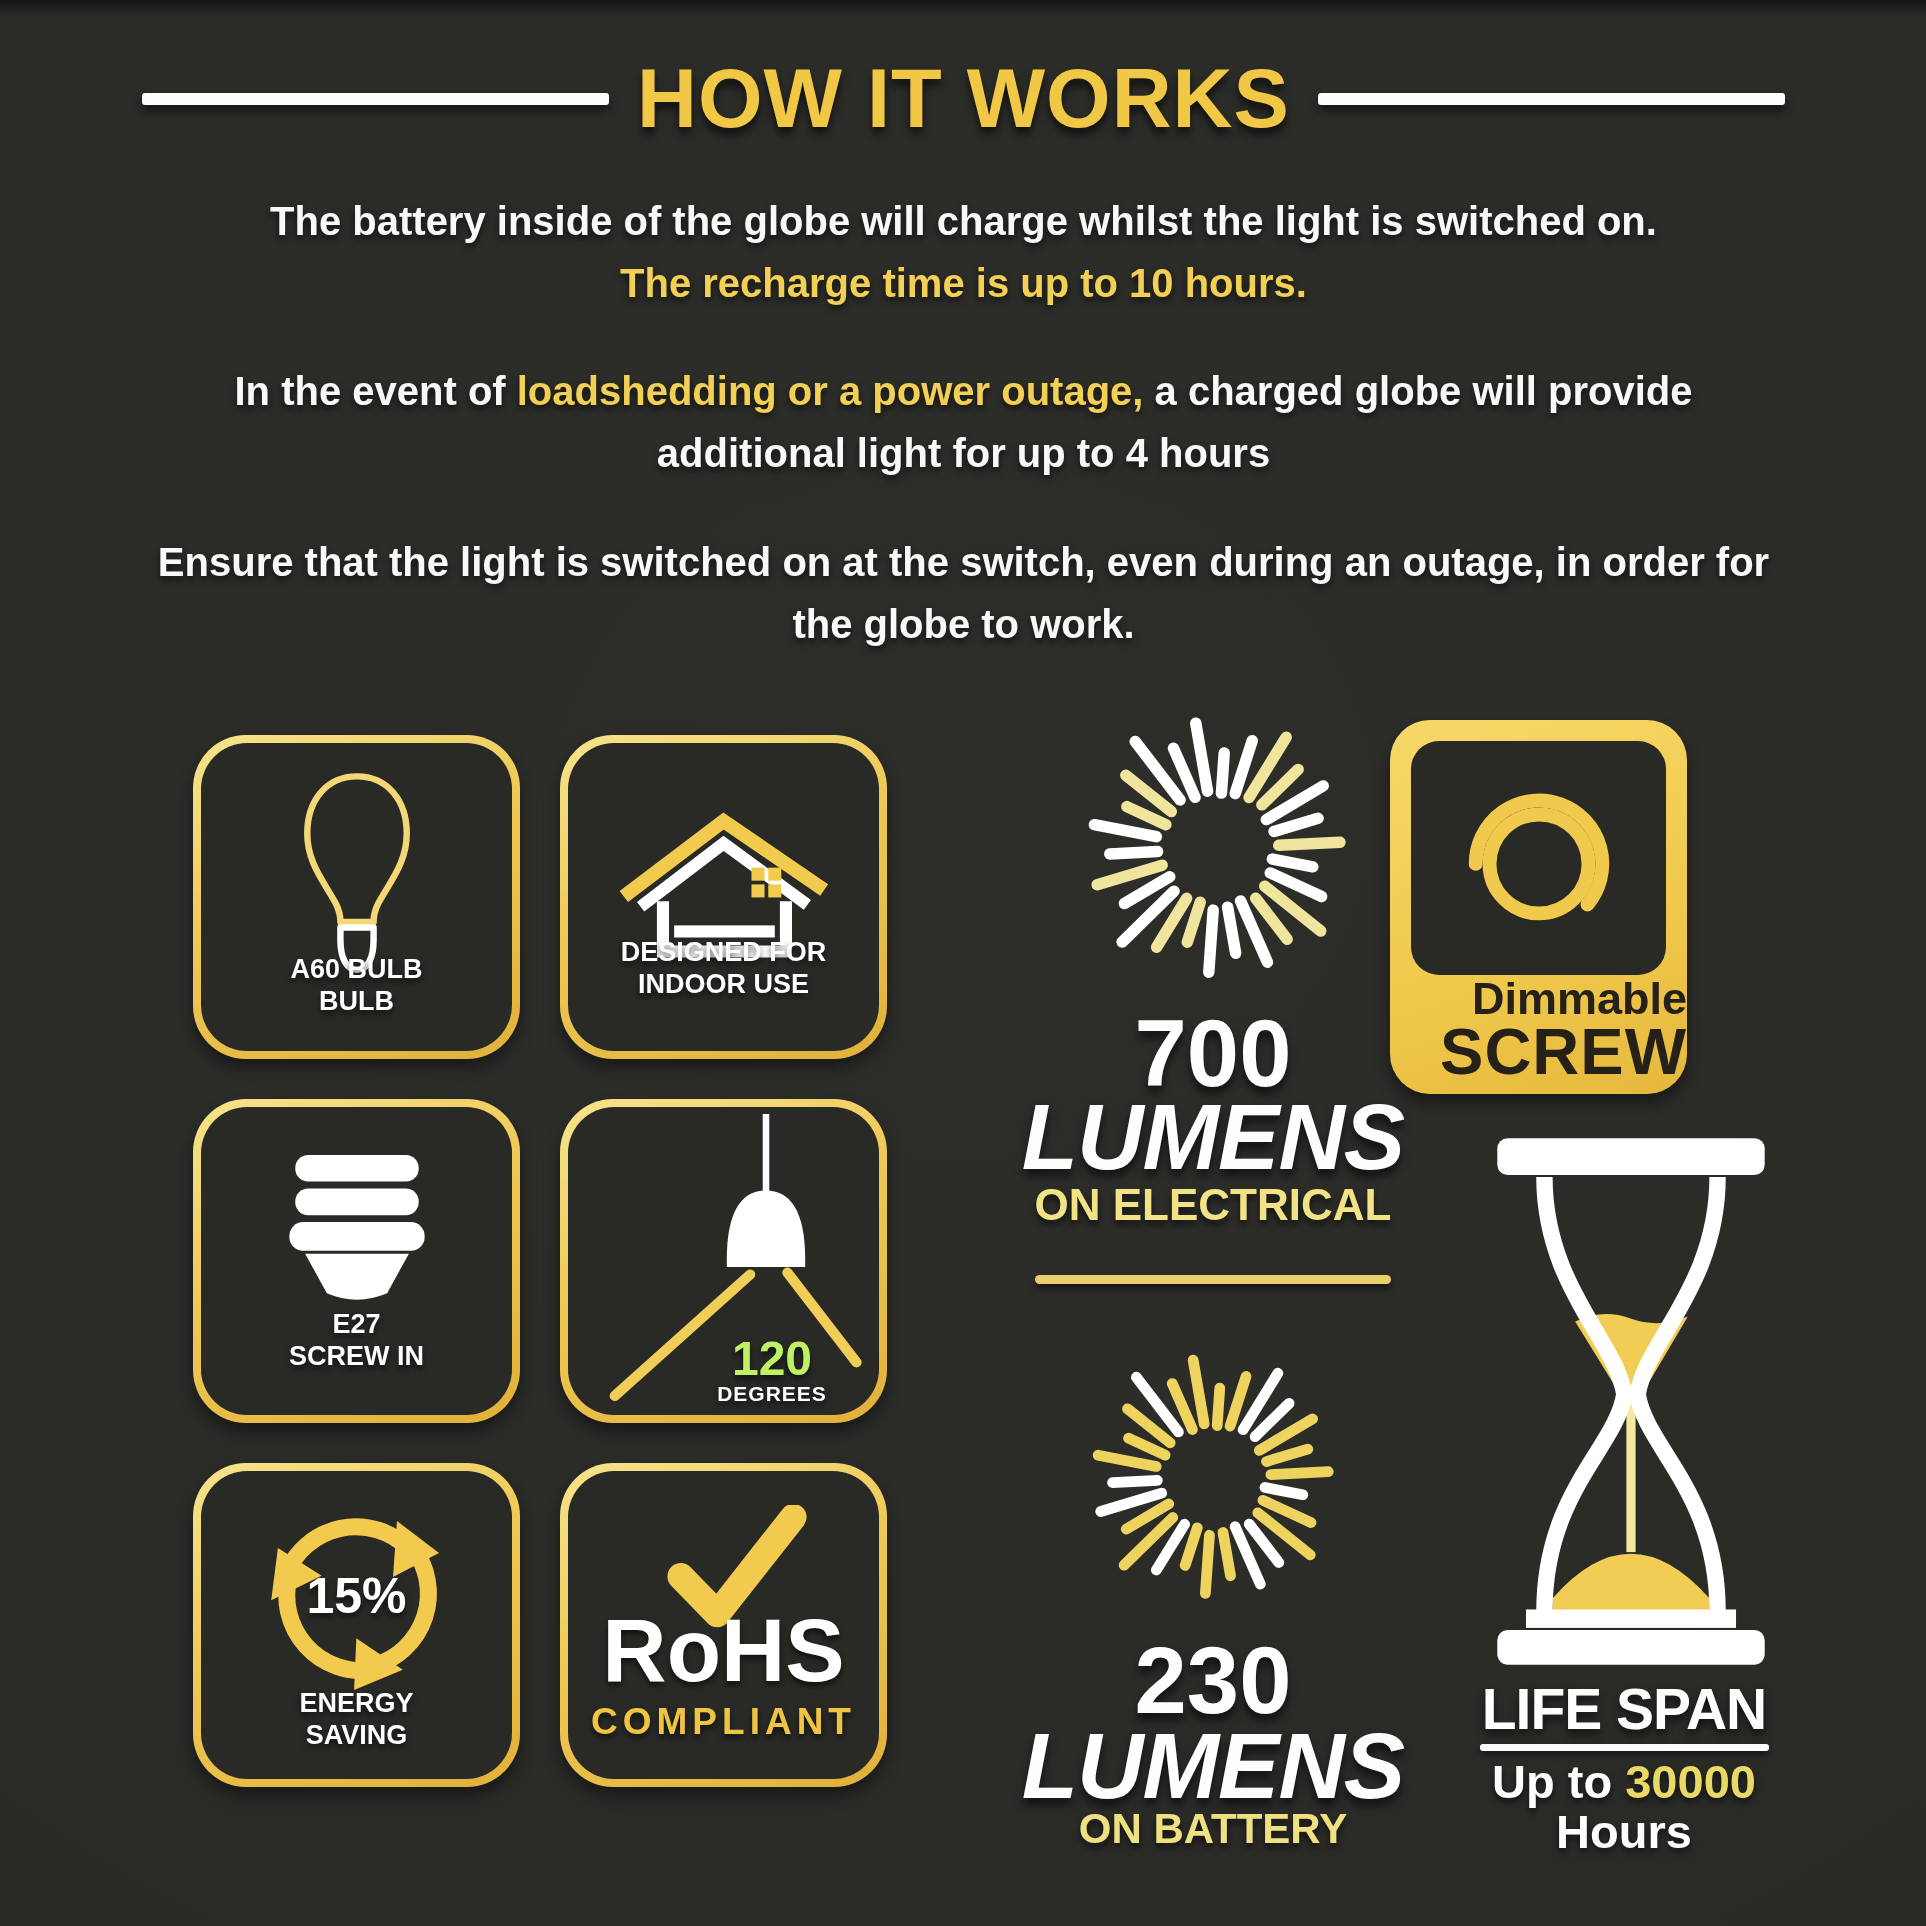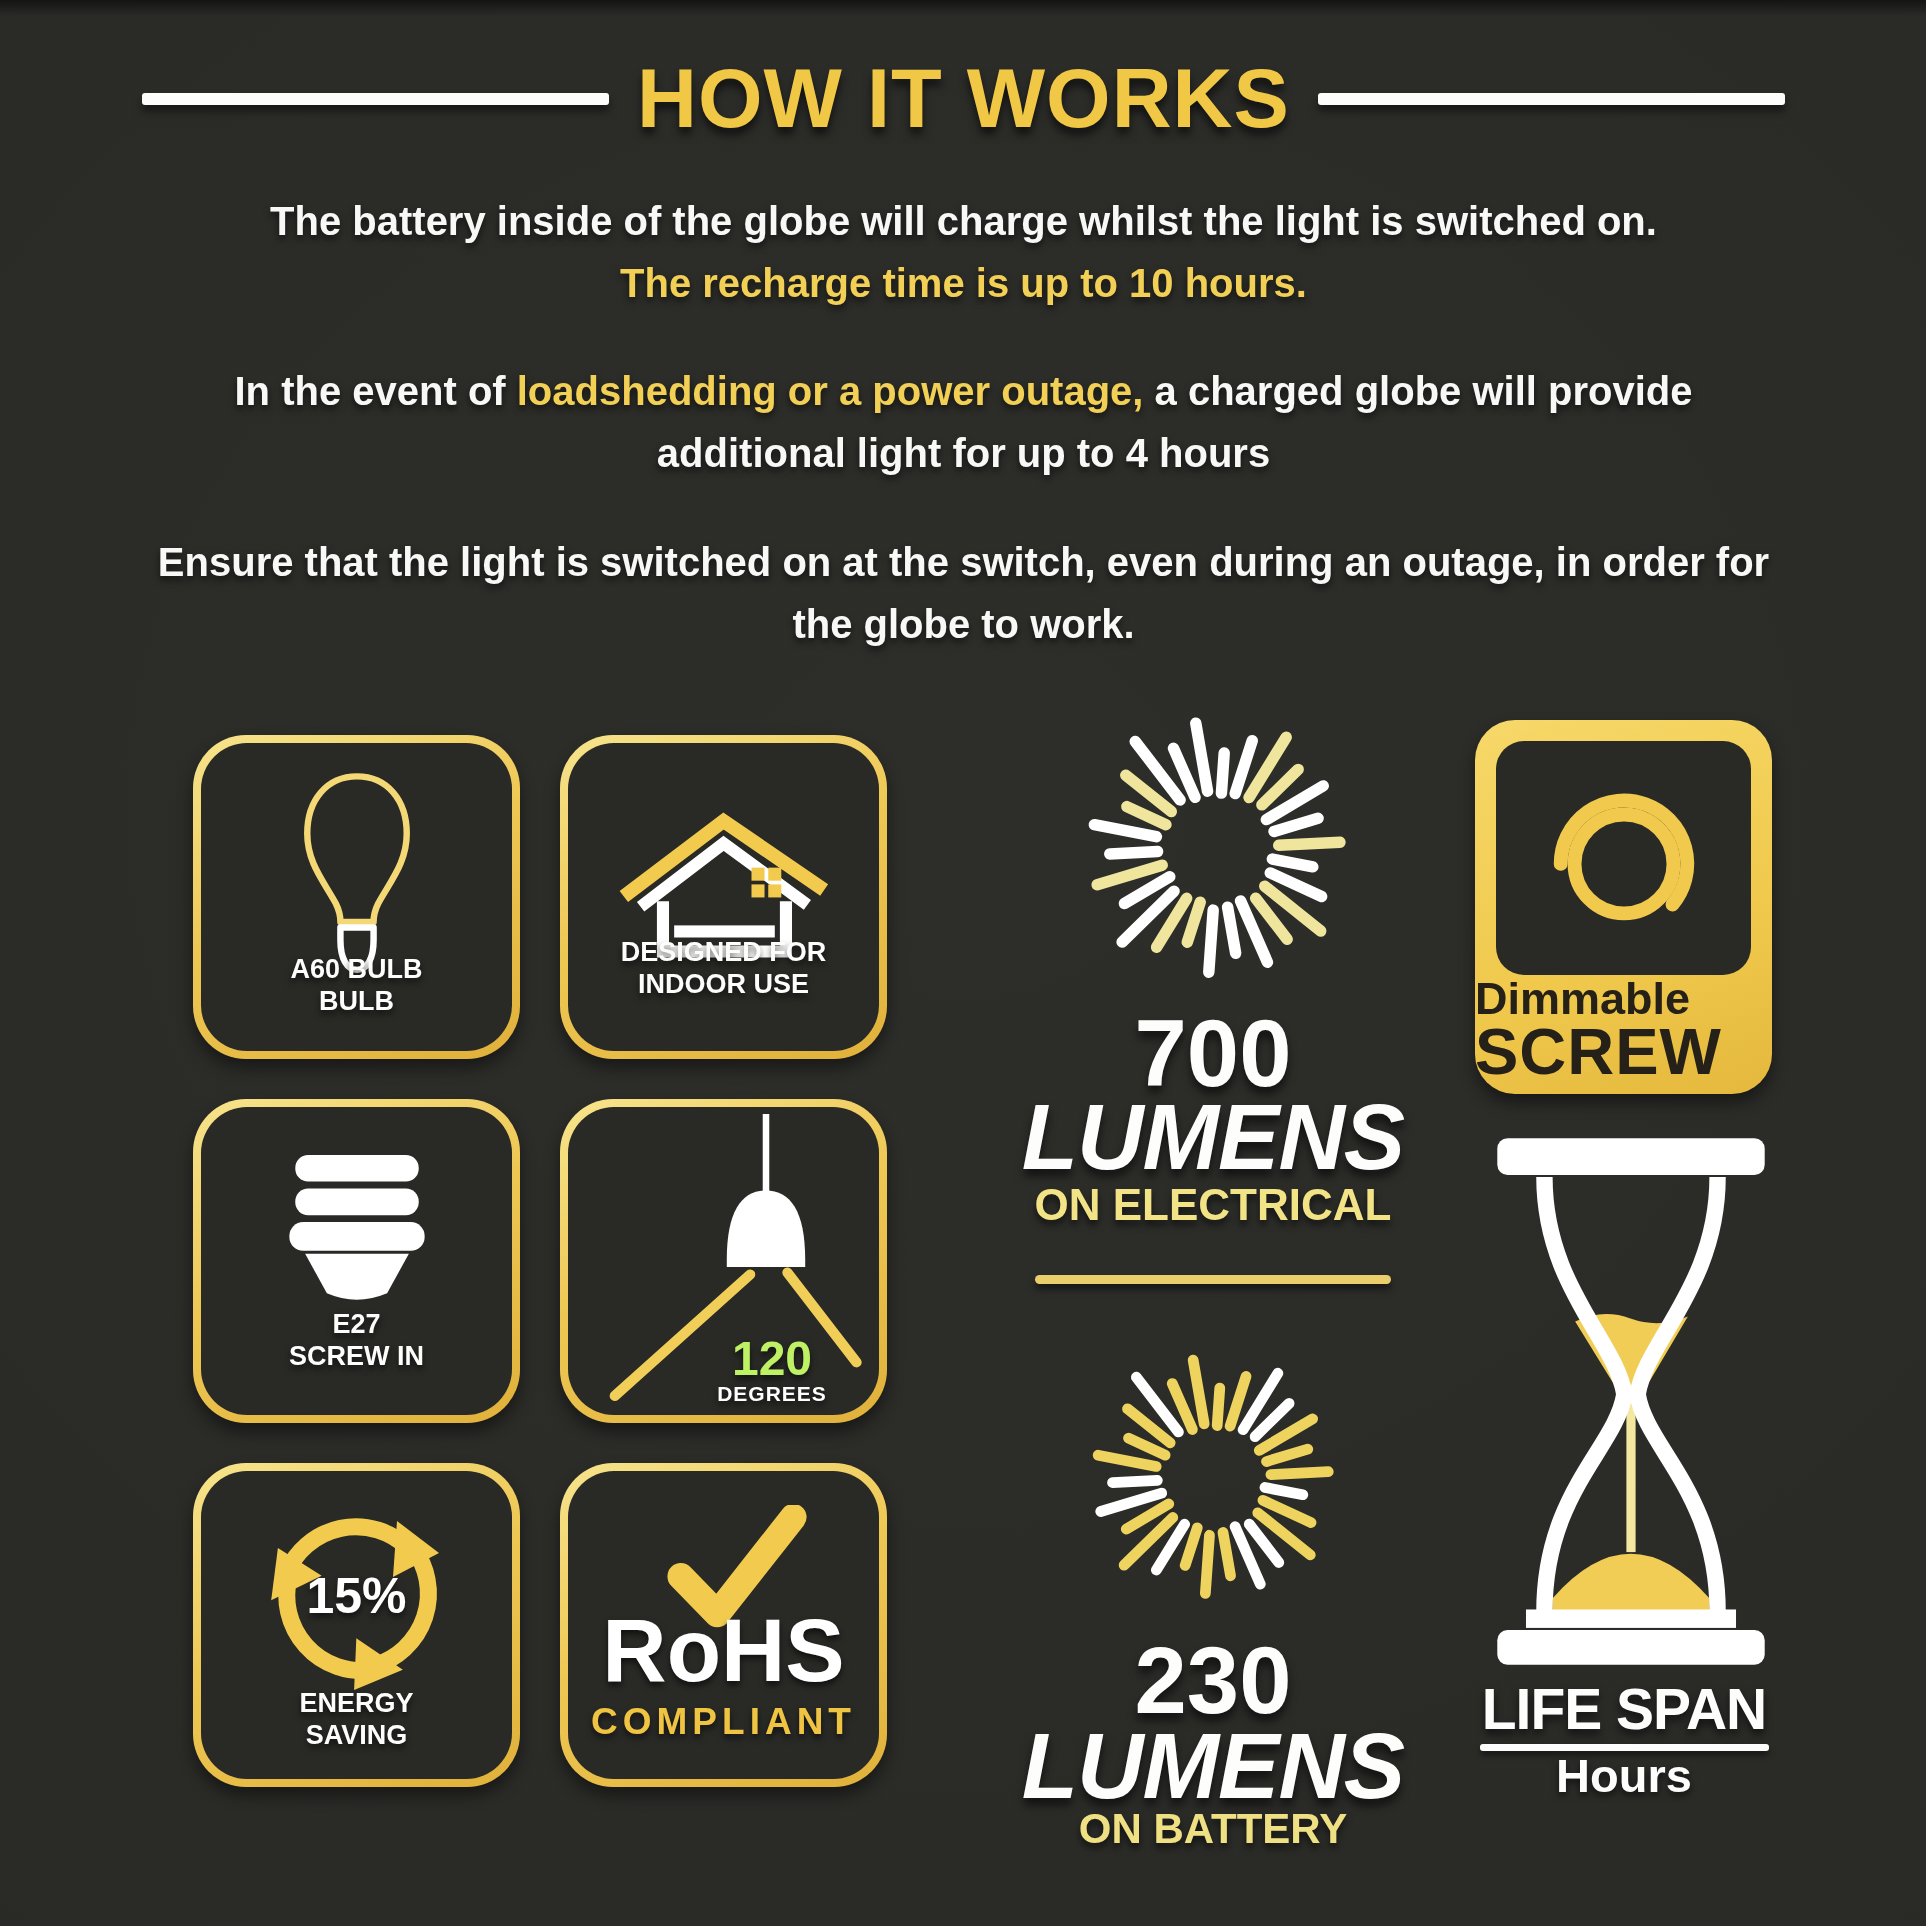--- a/index.html
+++ b/index.html
@@ -26,21 +26,21 @@
   .badge-icon{position:absolute;left:50%;transform:translateX(-50%);}
   .badge-label{position:absolute;left:0;right:0;text-align:center;font-size:27px;line-height:32px;font-weight:800;color:#fdfdfc;text-shadow:0 4px 6px rgba(0,0,0,.6);}
   .overlay-num{position:absolute;text-align:center;font-weight:800;text-shadow:0 4px 6px rgba(0,0,0,.6);}
   
   .mid{position:absolute;left:1015px;width:396px;text-align:center;}
   .big-num{font-size:94px;font-weight:800;color:#fdfdfc;line-height:103px;text-shadow:0 7px 10px rgba(0,0,0,.6);}
   .big-lumens{font-size:92px;font-weight:800;font-style:italic;color:#fdfdfc;line-height:101px;letter-spacing:-1px;text-shadow:0 7px 10px rgba(0,0,0,.6);}
   .mode-line{font-size:44px;font-weight:800;line-height:50px;text-shadow:0 5px 7px rgba(0,0,0,.6);}
   .divider{position:absolute;left:1035px;top:1275px;width:356px;height:9px;border-radius:5px;background:#e9ce6b;box-shadow:0 5px 7px rgba(0,0,0,.5);}
   
-  .dimmable{position:absolute;left:1475px;top:720px;width:297px;height:374px;border-radius:40px;background:linear-gradient(160deg,#f6d869 0%,#f0c94c 60%,#e4b83c 100%);box-shadow:0 9px 16px rgba(0,0,0,.45);text-align:left;}
+  .dimmable{position:absolute;left:1390px;top:720px;width:297px;height:374px;border-radius:40px;background:linear-gradient(160deg,#f6d869 0%,#f0c94c 60%,#e4b83c 100%);box-shadow:0 9px 16px rgba(0,0,0,.45);text-align:right;}
   .dim-screen{position:absolute;left:21px;top:21px;width:255px;height:234px;border-radius:28px;background:#292926;}
   .dim-line1{position:absolute;left:0;right:0;top:255px;font-size:45px;line-height:48px;font-weight:800;color:#262118;}
   .dim-line2{position:absolute;left:0;right:0;top:297px;font-size:65px;line-height:69px;font-weight:900;letter-spacing:1px;color:#262118;}
   
   .lifespan{position:absolute;left:1426px;width:396px;top:1679px;text-align:center;color:#fdfdfc;}
   .ls-title{font-size:57px;font-weight:900;letter-spacing:-1px;line-height:61px;text-shadow:0 5px 8px rgba(0,0,0,.6);}
   .ls-rule{margin:4px auto 0 auto;width:289px;height:7px;background:#fdfdfc;border-radius:3px;box-shadow:0 4px 6px rgba(0,0,0,.5);}
   .ls-line{font-size:47px;font-weight:700;line-height:50px;margin-top:6px;text-shadow:0 4px 7px rgba(0,0,0,.6);}
   .ls-line .yellow{color:#e9da67;}
   .ls-hours{font-size:47px;font-weight:700;line-height:50px;text-shadow:0 4px 7px rgba(0,0,0,.6);}
@@ -251,17 +251,18 @@
     <path d="M66,455 Q142,368 219,455 L219,468 L66,468 Z" fill="#f2cd55"></path>
     <path d="M58,44 C58,150 128,204 136,256 C128,308 58,352 58,468" fill="none" stroke="#ffffff" stroke-width="16"></path>
     <path d="M227,44 C227,150 157,204 149,256 C157,308 227,352 227,468" fill="none" stroke="#ffffff" stroke-width="16"></path>
     <rect x="40" y="466" width="205" height="18" fill="#ffffff"></rect>
     <rect x="12" y="486" width="261" height="34" rx="10" fill="#ffffff"></rect>
   </svg>
 
   <div class="lifespan">
     <div class="ls-title">LIFE SPAN</div>
     <div class="ls-rule"></div>
+    <div class="ls-line"><span>Up to </span><span class="yellow">30000</span></div>
     <div class="ls-hours">Hours</div>
   </div>
 
 </div>
 
 
 </body></html>

